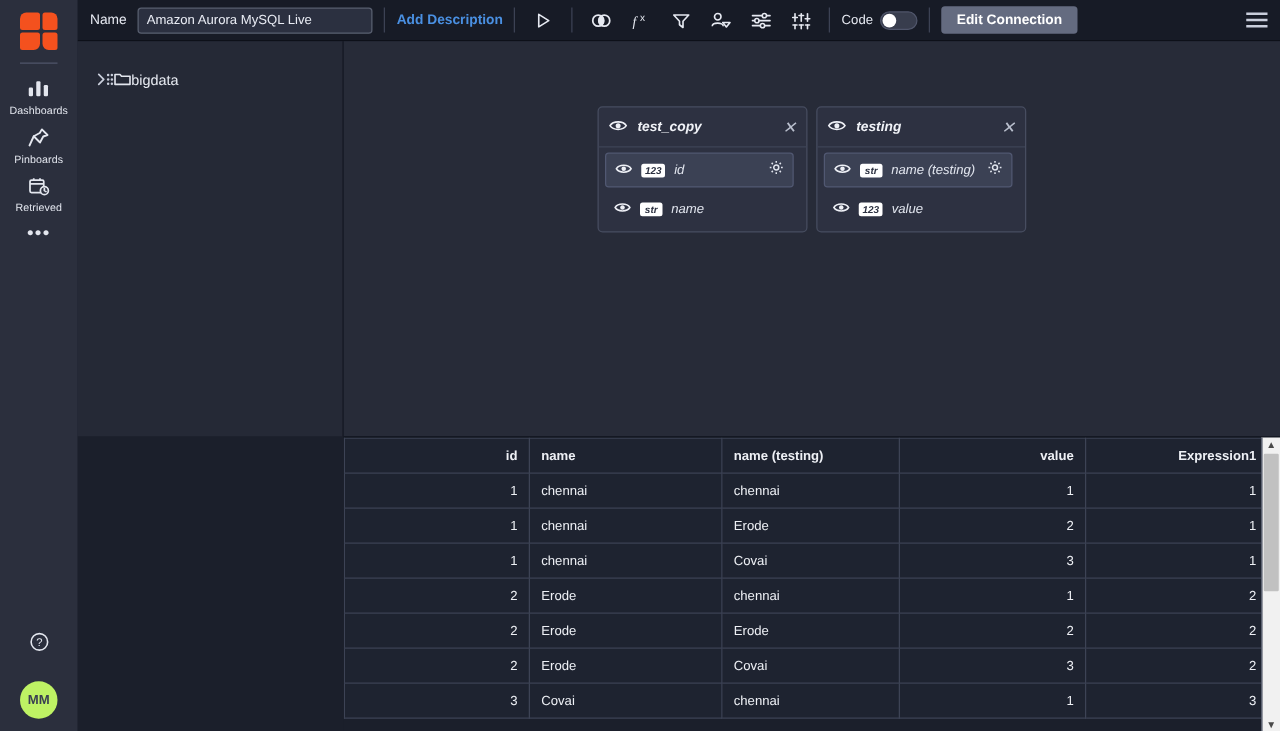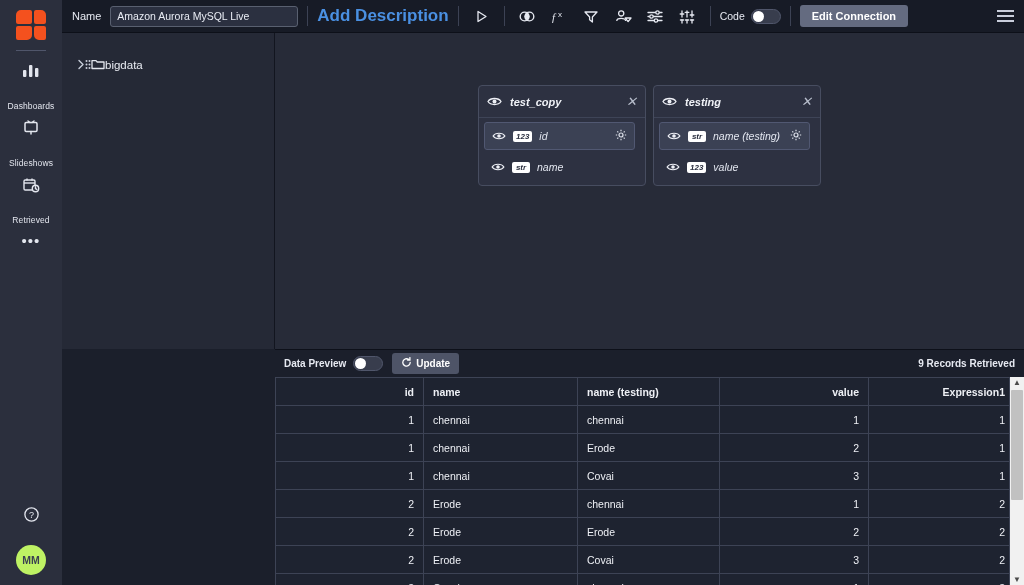--- a/index.html
+++ b/index.html
@@ -28,21 +28,21 @@
   .logo .q4 { left: 20px; top: 18px; width: 12px; height: 14px; border-radius: 2px 2px 2px 5px; }
   .rail-div { width: 30px; height: 1px; background: #50566b; margin: 8px 0 6px 0; }
 
   .rail-item {
     width: 62px; padding: 5px 0 3px 0;
     display: flex; flex-direction: column; align-items: center;
     cursor: pointer;
   }
   .rail-item svg { display: block; }
   .rail-label {
-    font-size: 8.5px; color: #e3e6ee; margin-top: 21px; letter-spacing: .1px;
+    font-size: 8.5px; color: #e3e6ee; margin-top: 3px; letter-spacing: .1px;
     white-space: nowrap;
   }
   .rail-dots { margin-top: 8px; color: #e3e6ee; font-size: 15px; letter-spacing: 1px; line-height: 10px; cursor: pointer; }
   .rail-bottom { position: absolute; bottom: 10px; left: 0; width: 62px; display: flex; flex-direction: column; align-items: center; }
   .help-icon { margin-bottom: 18px; cursor: pointer; }
   .avatar {
     width: 30px; height: 30px; border-radius: 50%;
     background: #bef264; color: #3a3f52;
     display: flex; align-items: center; justify-content: center;
     font-size: 10.5px; font-weight: bold; cursor: pointer;
@@ -60,21 +60,21 @@
   }
   .tb-label { font-size: 11px; color: #e6e9f1; margin-right: 9px; }
   .name-input {
     width: 188px; height: 21px;
     background: #2b3040; border: 1px solid #596070; border-radius: 3px;
     color: #e9ecf4; font-size: 10.5px;
     padding: 0 6px; font-family: "Liberation Sans", sans-serif;
     outline: none;
   }
   .tb-sep { width: 1px; height: 20px; background: #3c4254; margin: 0 9px; }
-  .tb-link { color: #4a90e2; font-size: 17px; font-weight: bold; cursor: pointer; white-space: nowrap; }
+  .tb-link { color: #4a90e2; font-size: 11px; font-weight: bold; cursor: pointer; white-space: nowrap; }
   .tb-btn {
     width: 27px; height: 25px; display: flex; align-items: center; justify-content: center;
     cursor: pointer; border-radius: 3px;
   }
   .tb-icons { display: flex; align-items: center; gap: 5px; }
   .code-label { font-size: 10.5px; color: #e6e9f1; margin-right: 6px; }
   .toggle {
     width: 30px; height: 15px; border-radius: 8px;
     background: #383d4d; border: 1px solid #4e custom;
     position: relative; cursor: pointer; flex: 0 0 30px;
@@ -217,35 +217,32 @@
           <rect x="2" y="8" width="3.4" height="7" rx="1"></rect>
           <rect x="8" y="3" width="3.4" height="12" rx="1"></rect>
           <rect x="14" y="6" width="3.4" height="9" rx="1"></rect>
         </g>
           </svg>
       </span>
       <span class="rail-label">Dashboards</span>
     </div>
 
 
-
     <div class="rail-item">
       <span>
         <svg width="20" height="18" viewBox="0 0 20 18">
-            <g fill="none" stroke="#e3e6ee" stroke-width="1.5" stroke-linecap="round">
-          <rect x="4" y="3.5" width="12" height="9" rx="1.2"></rect>
-          <path d="M10 12.5 L10 15"></path>
-              <path d="M7 15.5 L13 15.5" opacity="0"></path>
-          <path d="M7 2 L9 3.5"></path>
-              <path d="M13 2 L11 3.5"></path>
+            <g fill="none" stroke="#e3e6ee" stroke-width="1.5" stroke-linejoin="round">
+          <path d="M12.5 2.5 L17 7 L13.6 8.2 L11 13 L6 8 L10.8 5.4 Z"></path>
+          <path d="M6 8 L2.6 15.4" stroke-linecap="round"></path>
         </g>
           </svg>
       </span>
-      <span class="rail-label">Slideshows</span>
-    </div>
+      <span class="rail-label">Pinboards</span>
+    </div>
+
 
     <div class="rail-item">
       <span>
         <svg width="20" height="18" viewBox="0 0 20 18">
             <g fill="none" stroke="#e3e6ee" stroke-width="1.4">
           <rect x="3" y="4" width="11" height="10" rx="1.2"></rect>
           <path d="M3 7 L14 7"></path>
               <path d="M6 2.6 L6 4.6"></path>
               <path d="M11 2.6 L11 4.6"></path>
           <circle cx="14.5" cy="12.5" r="3.2" fill="#2b2f3d"></circle>
@@ -486,38 +483,20 @@
                 </svg>
             </span>
             <span class="badge">123</span>
             <span class="field-name">value</span>
           </div>
         </div>
       </div>
     </div>
 
     <div class="preview">
-      <div class="preview-bar">
-        <span class="pv-label">Data Preview</span>
-        <div class="toggle on">
-            <div class="knob" style="left:1px;right:auto;background:#ffffff"></div>
-          </div>
-        <button class="update-btn">
-          <span>
-            <svg width="11" height="11" viewBox="0 0 11 11">
-                <g fill="none" stroke="#ffffff" stroke-width="1.3" stroke-linecap="round">
-              <path d="M9.2 5.5 A3.7 3.7 0 1 1 7.6 2.4"></path>
-                  <path d="M8.9 .6 L8.9 3 L6.5 3"></path>
-                </g>
-              </svg>
-          </span>
-          <span>Update</span>
-        </button>
-        <span class="records">9 Records Retrieved</span>
-      </div>
 
       <div class="grid-wrap">
         <div class="grid">
           <table>
             <thead>
               <tr>
                 <th class="col-id c-num">id</th>
                 <th class="col-name c-txt">name</th>
                 <th class="col-nametest c-txt">name (testing)</th>
                 <th class="col-value c-num">value</th>

